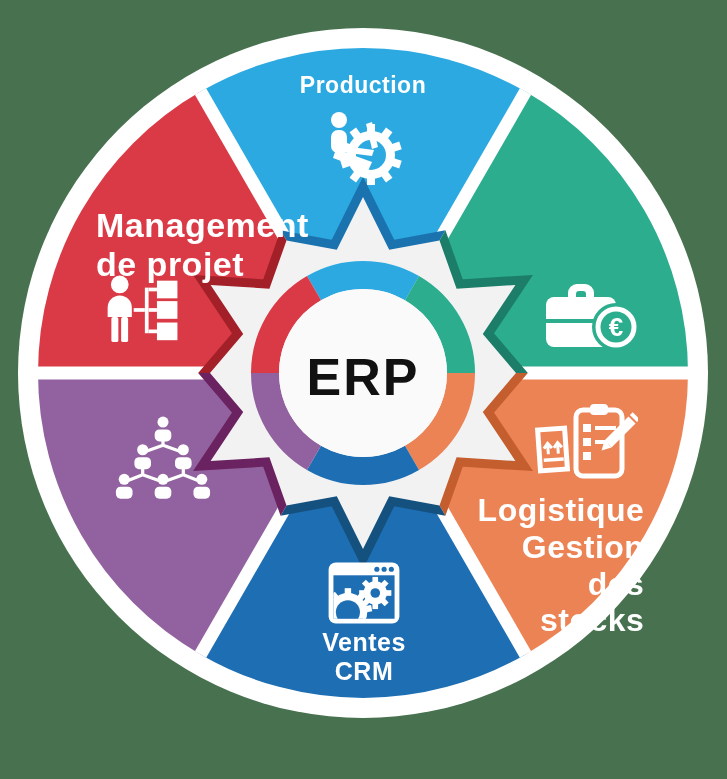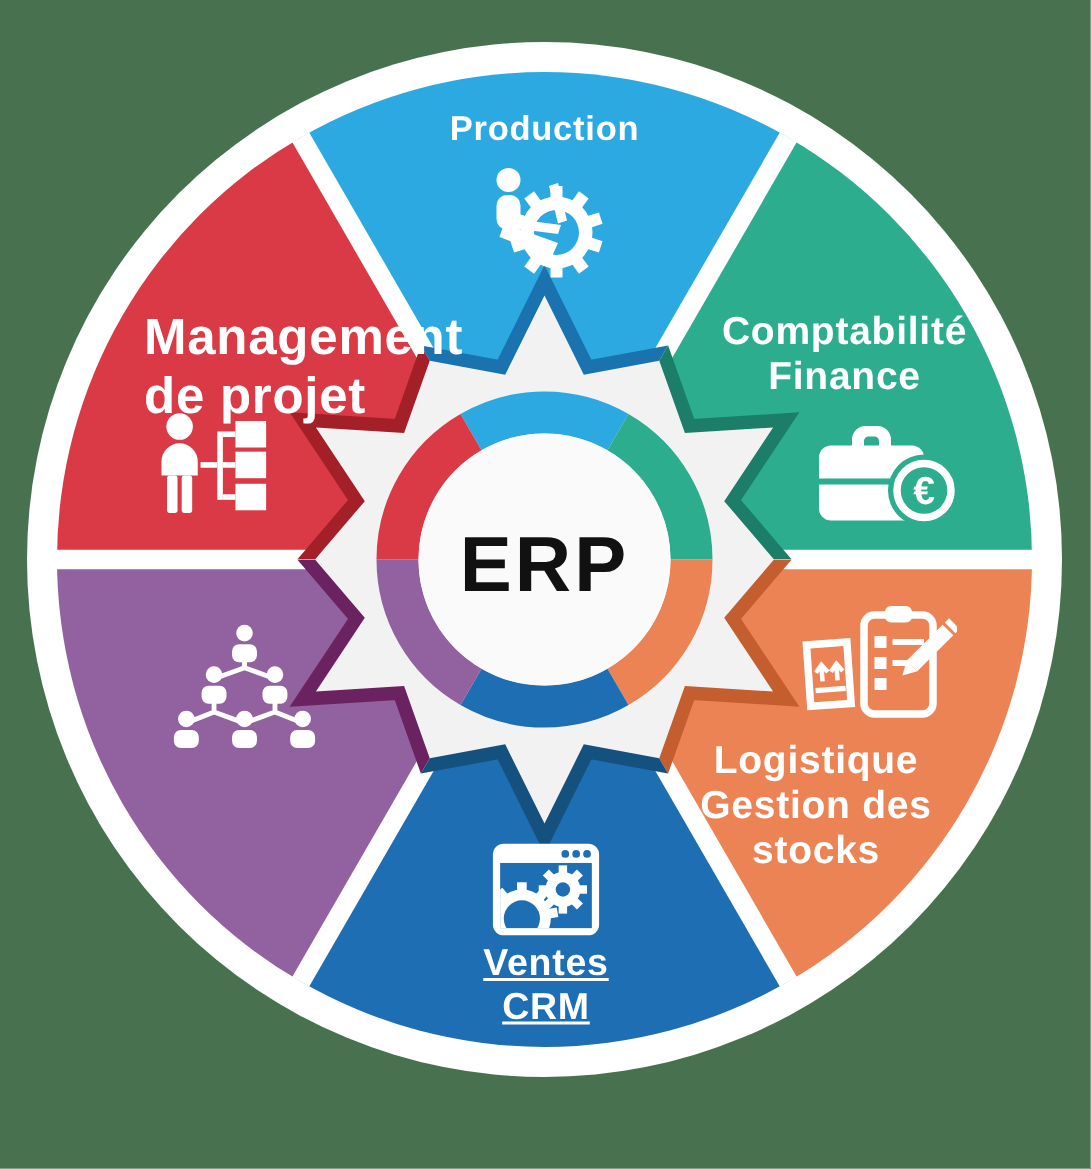--- a/index.html
+++ b/index.html
@@ -16,22 +16,22 @@
     position:absolute;
     color:#fff;
     font-weight:bold;
     white-space:pre-line;
     text-align:center;
     line-height:1.15;
     letter-spacing:.5px;
   }
   #lbl-production{left:363px;top:72px;transform:translateX(-50%);font-size:23px;}
   #lbl-comptabilite{left:563px;top:206px;transform:translateX(-50%);font-size:26px;}
-  #lbl-logistique{left:544px;top:492px;transform:translateX(-50%);font-size:26px;}
-  #lbl-ventes{left:364px;top:628px;transform:translateX(-50%);font-size:25px;text-decoration:underline;}
+  #lbl-logistique{left:561px;top:492px;transform:translateX(-50%);font-size:32px;text-align:right;}
+  #lbl-ventes{left:364px;top:628px;transform:translateX(-50%);font-size:25px;}
   #lbl-ressources{left:171px;top:506px;transform:translateX(-50%);font-size:25px;}
   #lbl-management{left:96px;top:206px;text-align:left;transform:none;font-size:34px;}
   .erp-label{
     position:absolute;left:363px;top:377px;
     transform:translate(-50%,-50%);
     font-size:52px;font-weight:bold;letter-spacing:2px;
     color:var(--c-erp_text,#111);
   }
   .icon{position:absolute;}
   #ic-production{left:326px;top:111px;}
@@ -112,22 +112,20 @@
       <path d="M314,457.9 A98,98 0 0 1 265,373" stroke="var(--c-ressources,#92619F)"></path>
       <path d="M265,373 A98,98 0 0 1 314,288.1" stroke="var(--c-management,#DA3A45)"></path>
     </g>
 
     <circle cx="363" cy="373" r="84" fill="var(--c-inner_circle,#FAFAFB)"></circle>
   </svg>
 
   <div class="erp-label">ERP</div>
 
   <div class="seg-label" id="lbl-production">Production</div>
-  <div class="seg-label" id="lbl-comptabilite">Comptabilité
-Finance</div>
   <div class="seg-label" id="lbl-logistique">Logistique
 Gestion des
 stocks</div>
   <div class="seg-label" id="lbl-ventes">Ventes
 CRM</div>
   <div class="seg-label" id="lbl-management">Management
 de projet</div>
 
   <div class="icon" id="ic-production">
     <svg width="82" height="74" viewBox="0 0 82 74">

